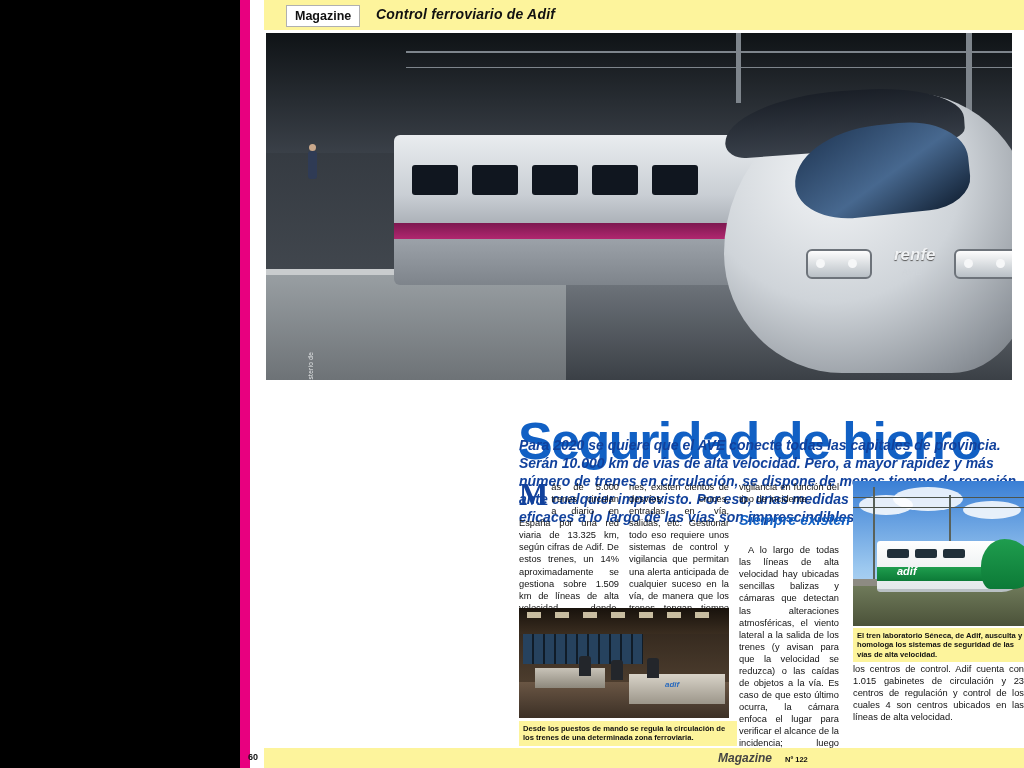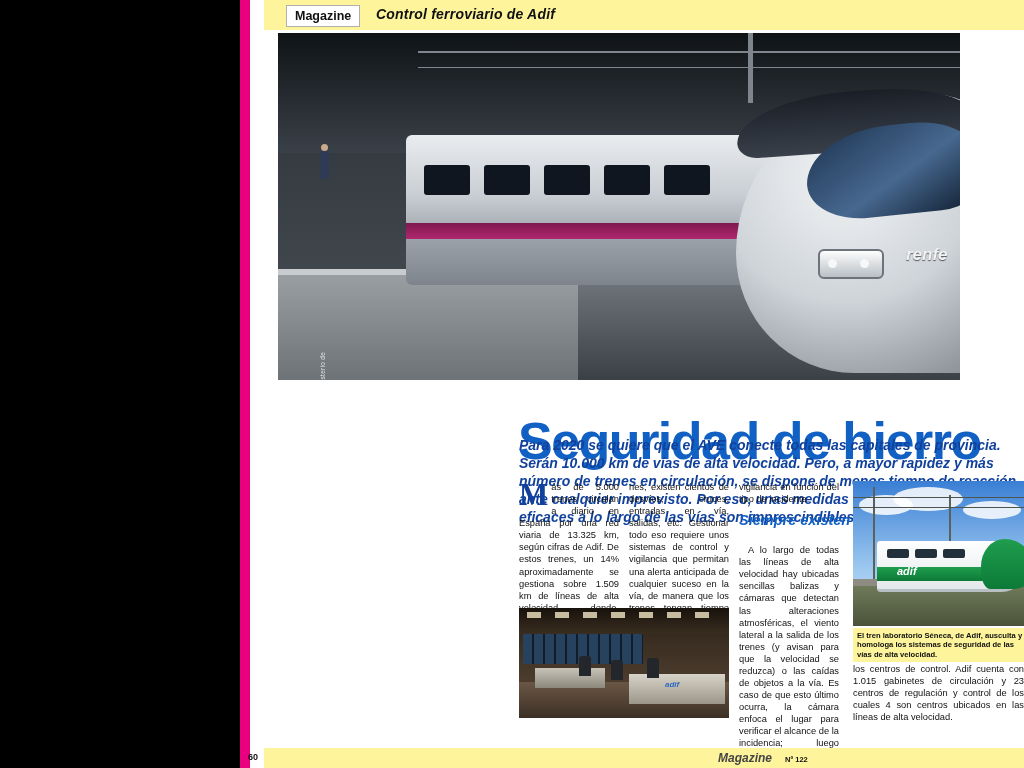--- a/index.html
+++ b/index.html
@@ -25,21 +25,21 @@
     position:absolute;left:22px;top:5px;background:#ffffff;border:1px solid #b0b0b0;
     color:#111;font-weight:bold;font-size:12.5px;padding:3px 8px 3px 8px;
   }
   .hdr-title{
     position:absolute;left:112px;top:6px;color:#111;font-weight:bold;font-style:italic;
     font-size:14px;letter-spacing:.2px;
   }
 
   
   .hero{
-    position:absolute;left:38px;top:33px;width:682px;height:347px;
+    position:absolute;left:26px;top:33px;width:746px;height:347px;
     background:linear-gradient(#2a2f36,#4b5158);
     overflow:hidden;
   }
   .hero-sky{position:absolute;left:0;top:0;width:100%;height:120px;background:linear-gradient(#0f1316,#3a4048);}
   .hero-ground{position:absolute;left:0;top:250px;width:100%;height:97px;background:linear-gradient(#6d737a,#3b4046);}
   .platform{position:absolute;left:0;top:238px;width:300px;height:110px;background:linear-gradient(#9aa0a4,#6d7276);}
   .plat-edge{position:absolute;left:0;top:236px;width:300px;height:6px;background:#c9ccce;}
   .train{
     position:absolute;left:128px;top:40px;width:640px;height:275px;
   }
@@ -260,20 +260,21 @@
     <div class="p2-lights"></div>
     <div class="p2-screens"></div>
     <div class="p2-floor"></div>
     <div class="p2-desk2"></div>
     <div class="p2-desk"></div>
     <div class="p2-person" style="left:60px;top:48px;"></div>
     <div class="p2-person" style="left:92px;top:52px;"></div>
     <div class="p2-person" style="left:128px;top:50px;"></div>
     <div class="p2-adif">adif</div>
   </div>
+  <div class="cap2">Desde los puestos de mando se regula la circulación de los trenes de una determinada zona ferroviaria.</div>
 
   <div class="photo3">
     <div class="p3-cloud" style="left:6px;top:14px;width:54px;height:20px;"></div>
     <div class="p3-cloud" style="left:40px;top:6px;width:70px;height:24px;"></div>
     <div class="p3-cloud" style="left:110px;top:20px;width:58px;height:18px;"></div>
     <div class="p3-pole" style="left:20px;top:6px;height:100px;"></div>
     <div class="p3-pole" style="left:96px;top:14px;height:90px;"></div>
     <div class="p3-wire" style="left:0;top:16px;width:171px;"></div>
     <div class="p3-wire" style="left:0;top:26px;width:171px;"></div>
     <div class="p3-ballast"></div>

